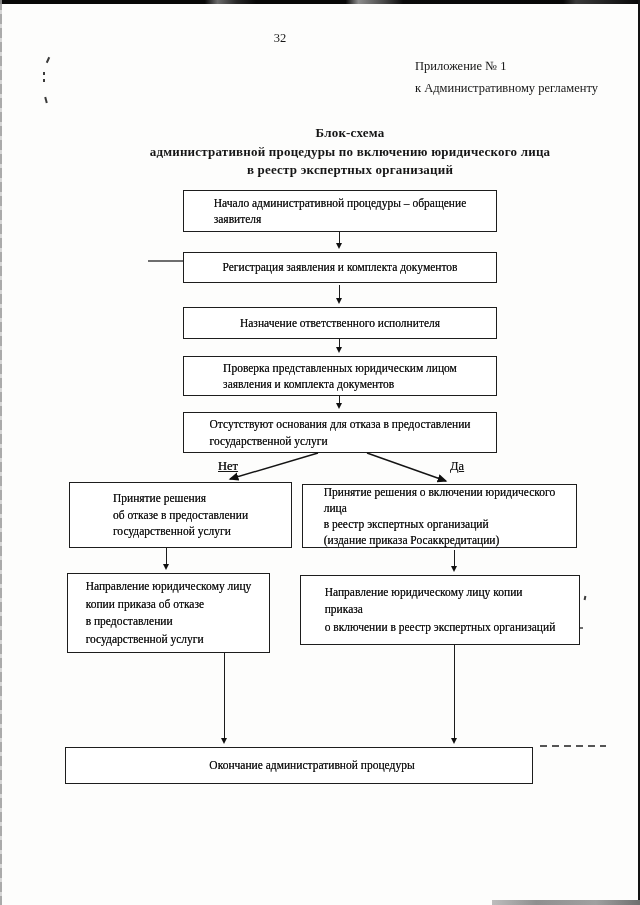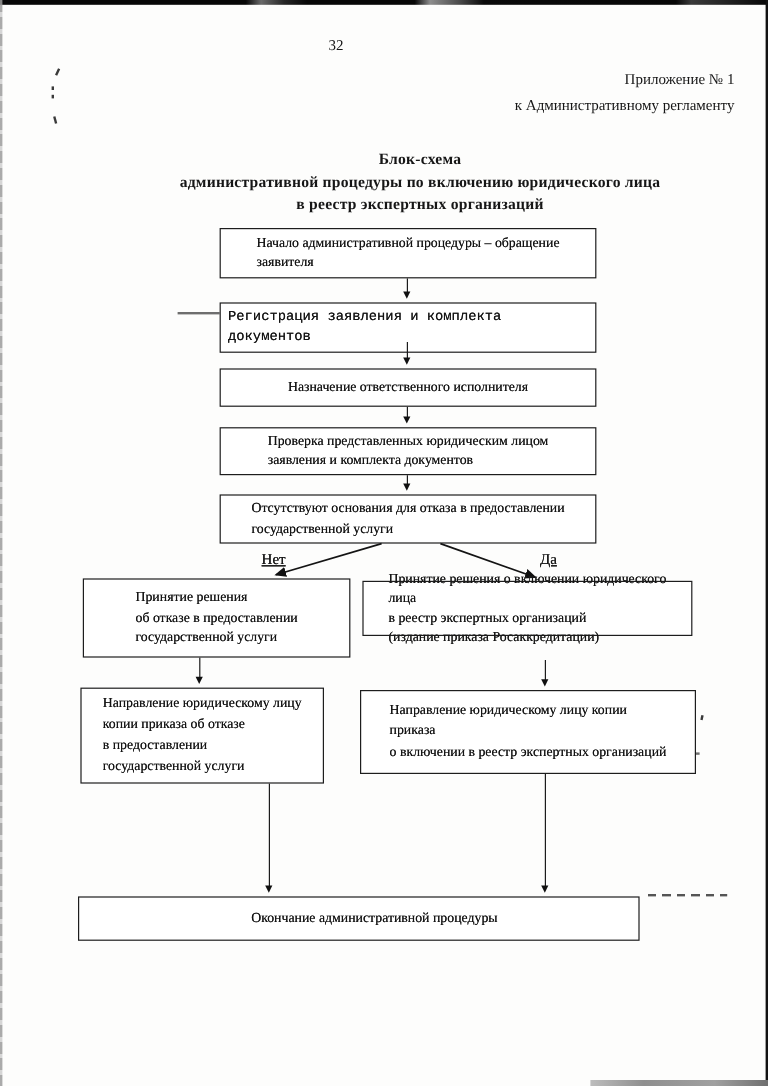--- a/index.html
+++ b/index.html
@@ -19,38 +19,38 @@
     background:repeating-linear-gradient(180deg,#9c9c9c 0 10px,#cfcfcf 10px 14px);}
   .bottom-right-bar{position:absolute;left:492px;top:900px;width:148px;height:5px;
     background:linear-gradient(90deg,#bdbdbd,#8f8f8f 30%,#a0a0a0 70%,#6f6f6f);}
   .speck{position:absolute;background:#3a3a3a;}
   .dash-artifact{position:absolute;background:#6e6e6e;}
   .dashdot-artifact{position:absolute;height:2px;
     background:repeating-linear-gradient(90deg,#555 0 7px,transparent 7px 12px);}
   
   .page-number{position:absolute;left:260px;top:31px;width:40px;text-align:center;
     font-size:12.5px;}
-  .appendix{position:absolute;right:28px;top:56px;text-align:right;
+  .appendix{position:absolute;right:42px;top:56px;
     font-size:12.5px;line-height:21.5px;white-space:pre-line;}
   .doc-title{position:absolute;left:60px;top:124px;width:580px;text-align:center;
     font-size:13px;font-weight:bold;line-height:18.5px;white-space:pre-line;
     letter-spacing:.2px;}
   
   .flow-box{position:absolute;border:1.5px solid #1d1d1d;background:#fff;
     display:flex;align-items:center;justify-content:center;
     text-align:left;font-size:11.5px;line-height:16.5px;
     white-space:pre-line;color:#141414;text-shadow:0 0 .4px #333;
     padding:1px 6px;box-sizing:border-box;}
   .b-start{left:183px;top:190px;width:314px;height:42px;}
-  .b-reg{left:183px;top:252px;width:314px;height:42px;font-family:Liberation Mono, monospace;}
+  .b-reg{left:183px;top:252px;width:314px;height:31px;}
   .b-assign{left:183px;top:307px;width:314px;height:32px;}
   .b-verify{left:183px;top:356px;width:314px;height:40px;}
   .b-decision{left:183px;top:412px;width:314px;height:41px;}
   .b-refusal{left:69px;top:482px;width:223px;height:66px;}
-  .b-inclusion{left:302px;top:484px;width:275px;height:46px;line-height:16px;}
+  .b-inclusion{left:302px;top:484px;width:275px;height:64px;line-height:16px;}
   .b-refcopy{left:67px;top:573px;width:203px;height:80px;line-height:17.5px;}
   .b-inccopy{left:300px;top:575px;width:280px;height:70px;line-height:17.5px;}
   .b-end{left:65px;top:747px;width:468px;height:37px;padding-left:32px;}
   
   .varrow{position:absolute;width:0;border-left:1.4px solid #1c1c1c;}
   .varrow::after{content:"";position:absolute;left:-4.3px;bottom:-7px;
     width:0;height:0;border:3.8px solid transparent;border-top:6.5px solid #101010;}
   .a1{left:339px;top:232px;height:13px;}
   .a2{left:339px;top:285px;height:15px;}
   .a3{left:339px;top:339px;height:10px;}

